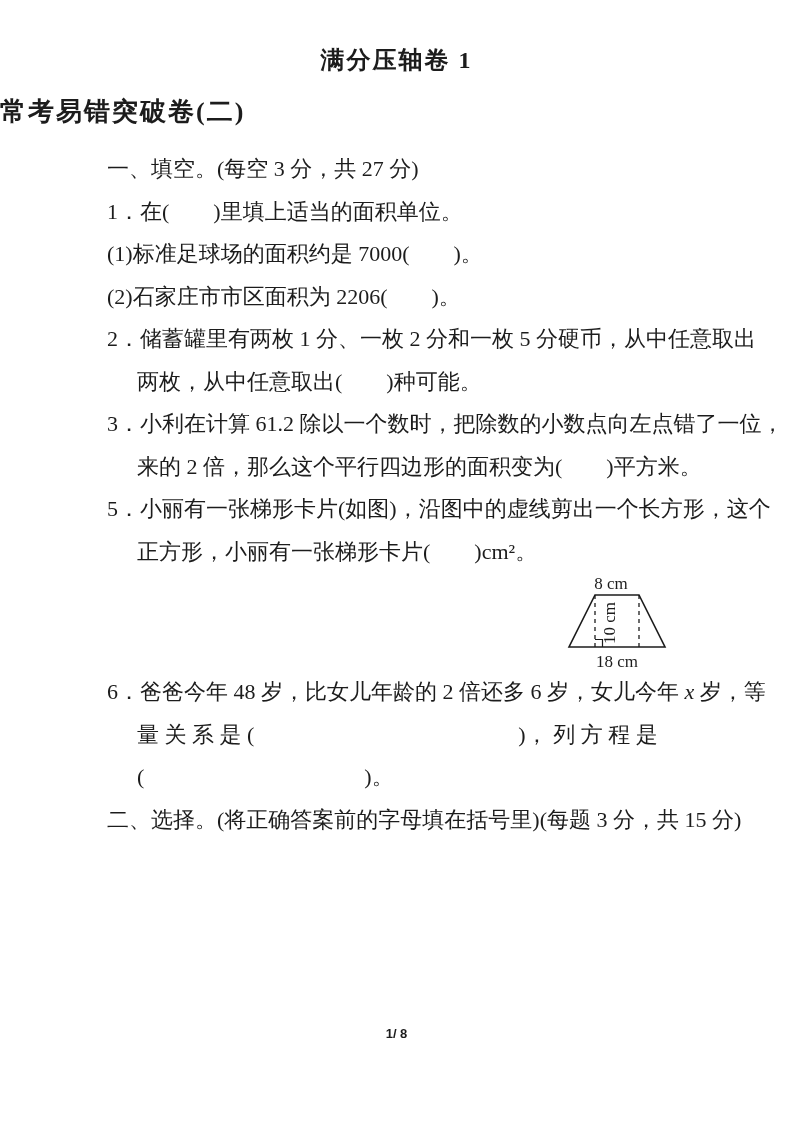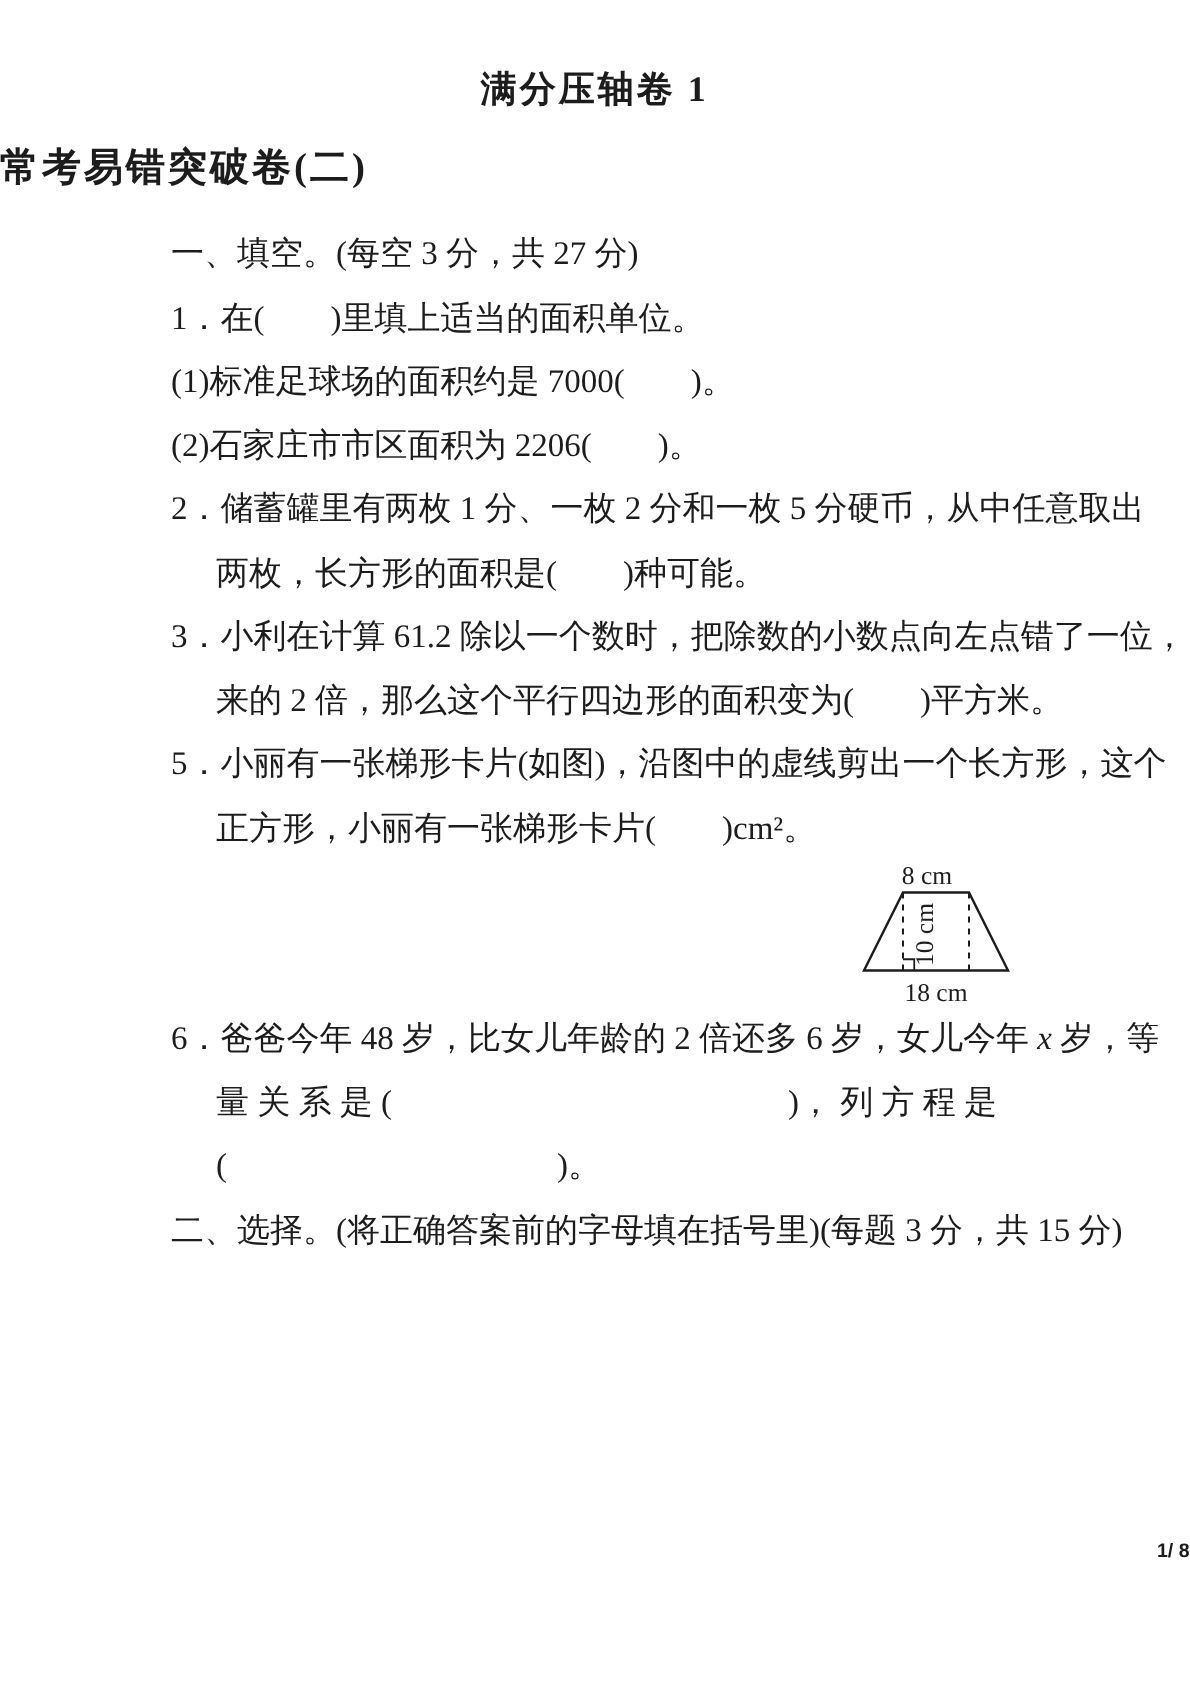--- a/index.html
+++ b/index.html
@@ -25,22 +25,23 @@
     margin-top: 18px;
     text-align: left;
     font-size: 26px;
     font-weight: bold;
     letter-spacing: 2px;
     height: 36px;
     line-height: 36px;
   }
   .body-text {
     margin-top: 18px;
-    padding-left: 114px;
+    padding-left: 61px;
     font-size: 22px;
+    margin-left: 46px;
   }
   .line {
     height: 42.5px;
     line-height: 42.5px;
     white-space: nowrap;
   }
   .cont { padding-left: 30px; }
   .var { font-style: italic; font-family: "Liberation Serif", serif; }
   .figure-block {
     width: 140px;
@@ -51,21 +52,21 @@
   .fig-label {
     font-family: "Liberation Serif", "DejaVu Serif", serif;
     font-size: 17px;
     fill: #1c1c1c;
   }
   .footer {
     position: absolute;
     top: 1026px;
     left: 0;
     width: 100%;
-    text-align: right;
+    text-align: center;
     font-family: "Liberation Sans", "DejaVu Sans", sans-serif;
     font-size: 13px;
     font-weight: bold;
     color: #1c1c1c;
   }
 </style>
 </head>
 <body>
 
 <div class="page">
@@ -75,21 +76,21 @@
 
   <div class="body-text">
 
     <div class="line">一、填空。(每空 3 分，共 27 分)</div>
 
     <div class="line">1．在(　　)里填上适当的面积单位。</div>
     <div class="line">(1)标准足球场的面积约是 7000(　　)。</div>
     <div class="line">(2)石家庄市市区面积为 2206(　　)。</div>
 
     <div class="line">2．储蓄罐里有两枚 1 分、一枚 2 分和一枚 5 分硬币，从中任意取出</div>
-    <div class="line cont">两枚，长方形的面积是(　　)种可能。</div>
+    <div class="line cont">两枚，从中任意取出(　　)种可能。</div>
 
     <div class="line">3．小利在计算 61.2 除以一个数时，把除数的小数点向左点错了一位，</div>
 
     <div class="line cont">来的 2 倍，那么这个平行四边形的面积变为(　　)平方米。</div>
 
     <div class="line">5．小丽有一张梯形卡片(如图)，沿图中的虚线剪出一个长方形，这个</div>
     <div class="line cont">正方形，小丽有一张梯形卡片(　　)cm²。</div>
 
     <div class="figure-block">
       <svg width="140" height="98" viewBox="0 0 140 98" xmlns="http://www.w3.org/2000/svg">

